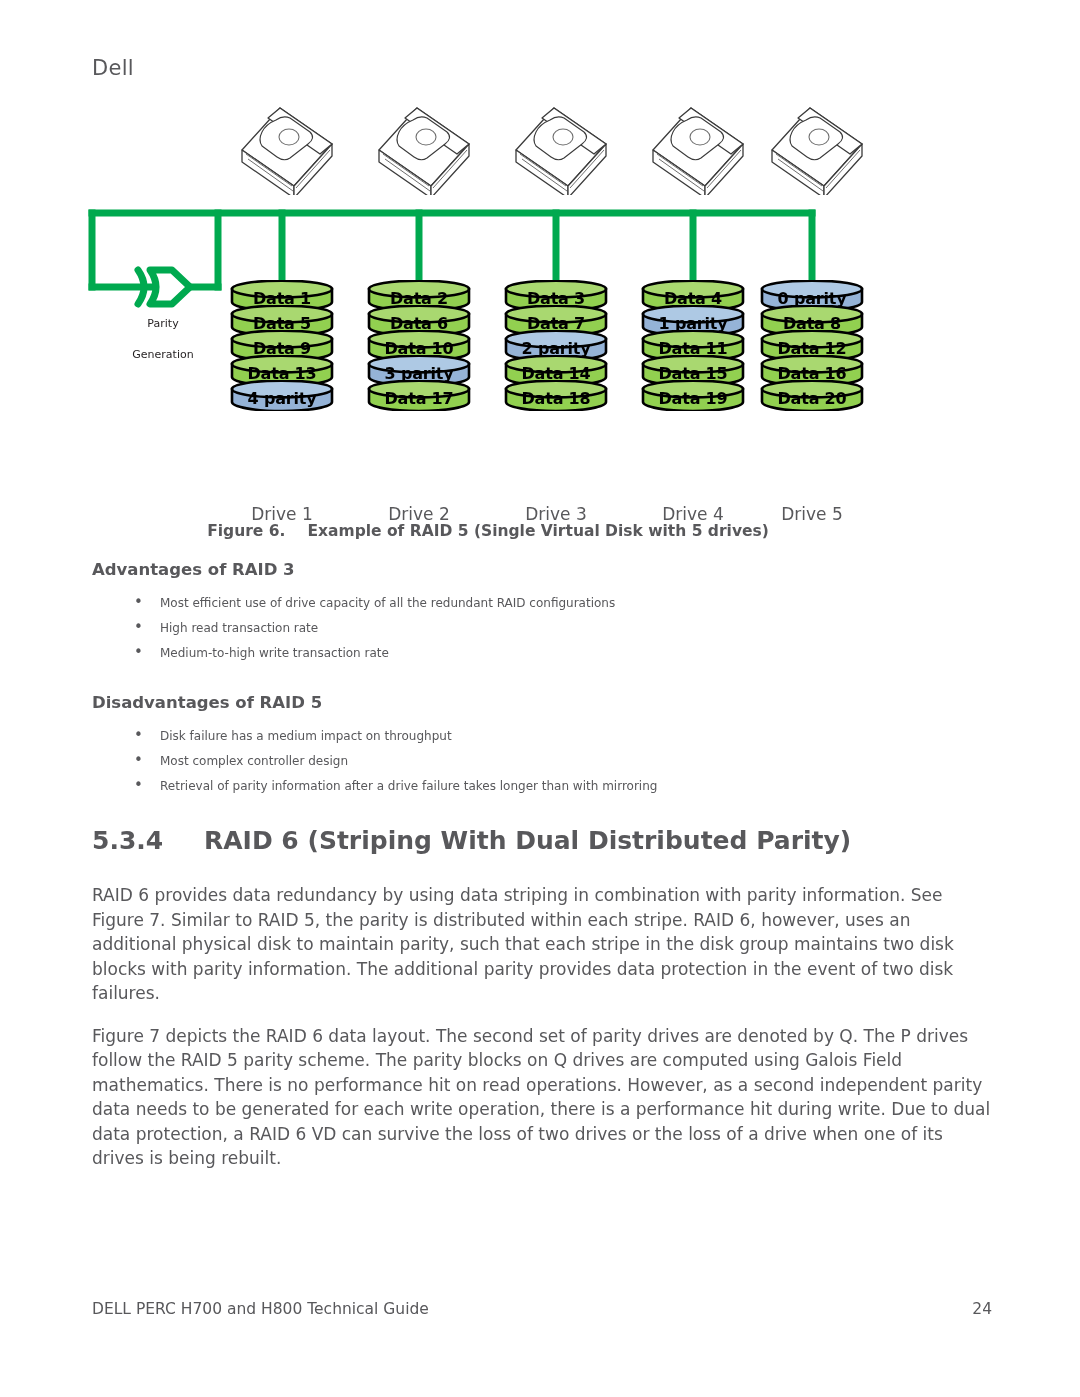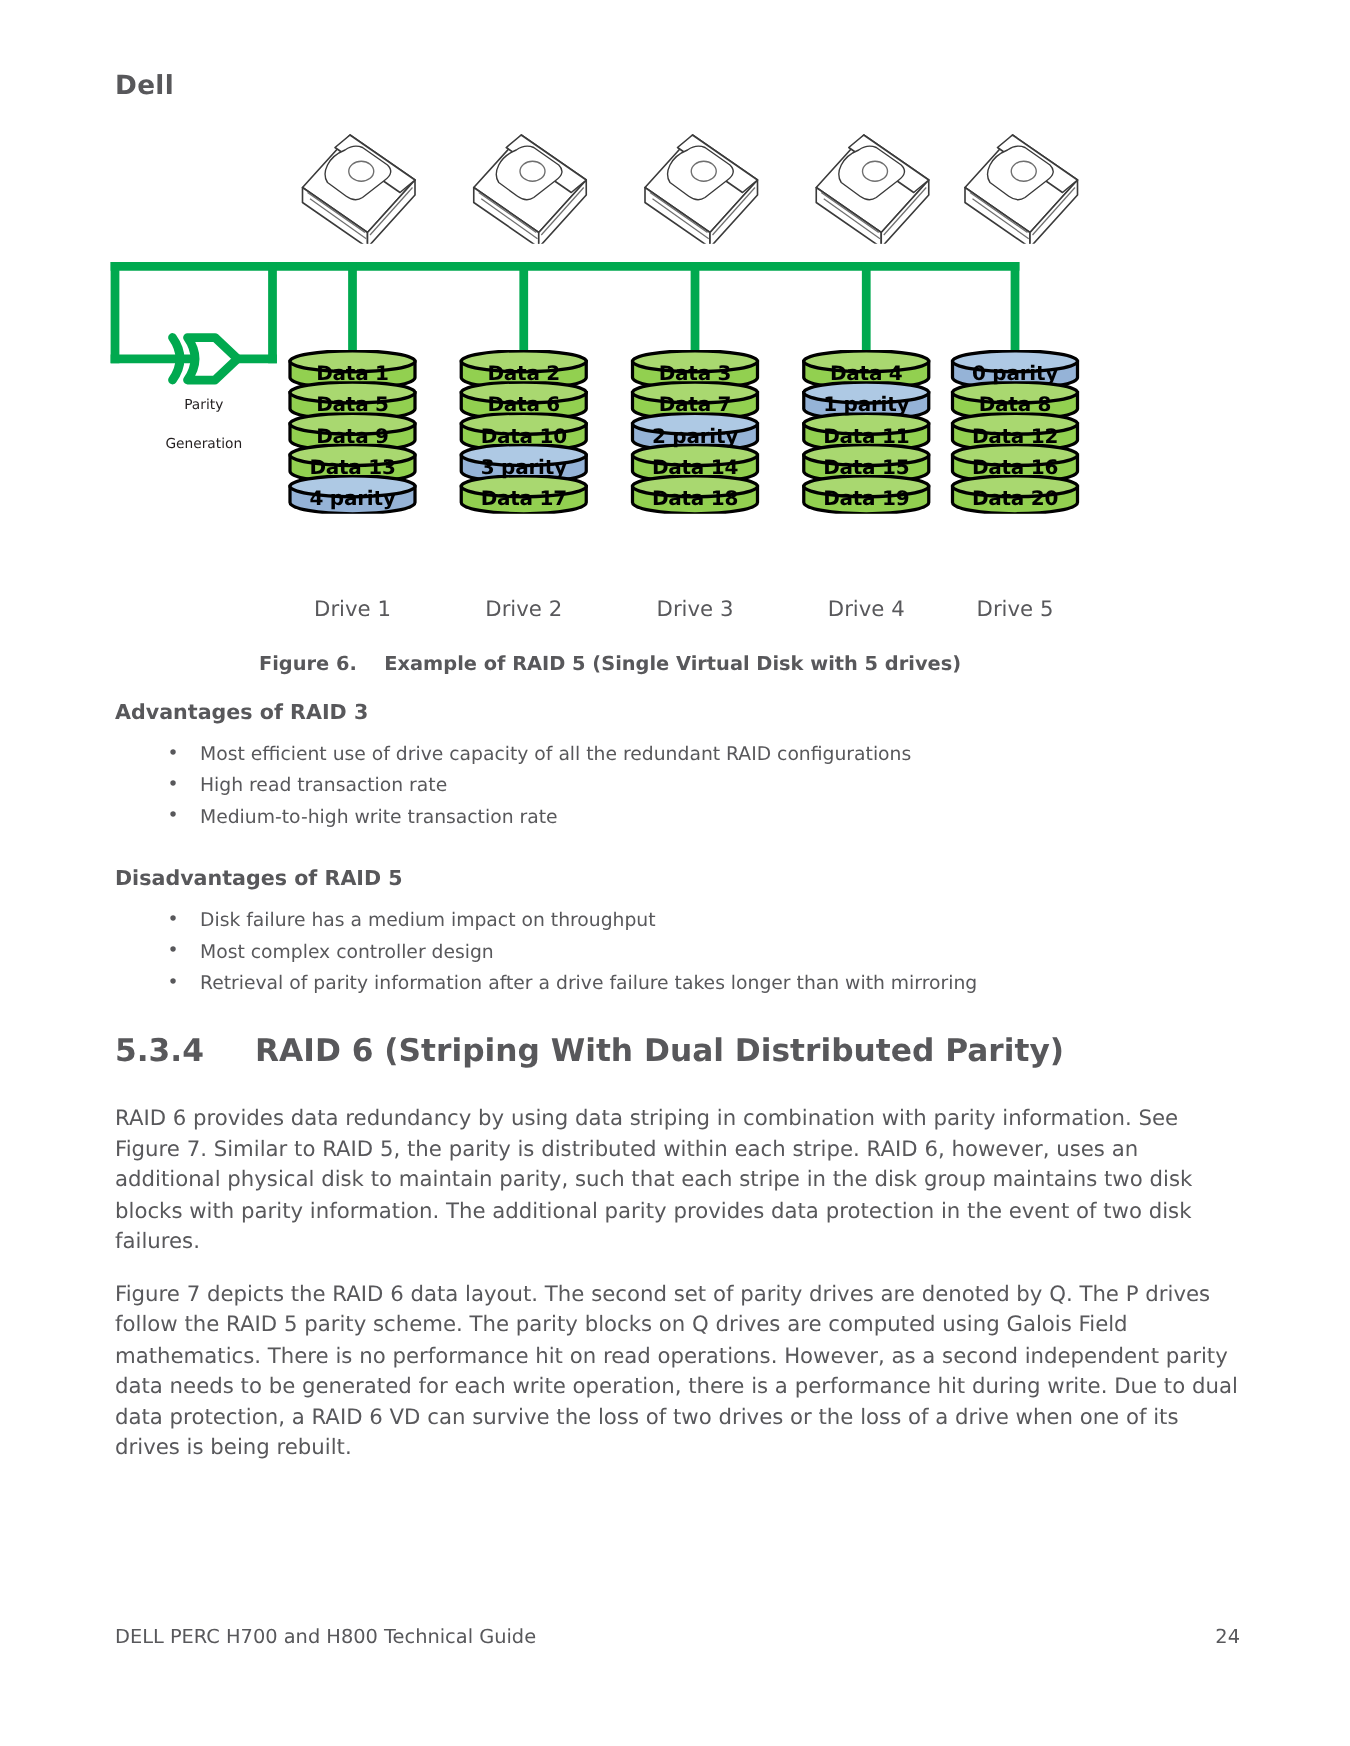--- a/index.html
+++ b/index.html
@@ -15,21 +15,21 @@
     color: #58585b;
     overflow: hidden;
   }
 
   
   .dell-logo {
     position: absolute;
     left: 92px;
     top: 56px;
     font-size: 21px;
-    font-weight: 700;
+    font-weight: 400;
     color: #58585b;
     letter-spacing: 0.3px;
   }
 
   
   .figure {
     position: absolute;
     left: 0;
     top: 0;
     width: 1080px;
@@ -94,21 +94,21 @@
     font-weight: 700;
     color: #000000;
     letter-spacing: -0.2px;
     z-index: 3;
     padding-top: 5px;
     box-sizing: border-box;
   }
 
   .drive-labels {
     position: absolute;
-    top: 478px;
+    top: 504px;
     left: 0;
     width: 1080px;
     height: 26px;
   }
   .drive-label {
     position: absolute;
     width: 140px;
     text-align: center;
     font-size: 17px;
     color: #58585b;
@@ -140,21 +140,21 @@
     margin: 0 0 12px 0;
   }
   ul.bullets {
     list-style: none;
     margin: 0 0 28px 0;
     padding: 0;
   }
   ul.bullets li {
     position: relative;
     padding-left: 68px;
-    font-size: 15px;
+    font-size: 12px;
     line-height: 24px;
     color: #58585b;
     margin-bottom: 1px;
   }
   ul.bullets li::before {
     content: "\2022";
     position: absolute;
     left: 42px;
     top: -1px;
     font-size: 15px;

